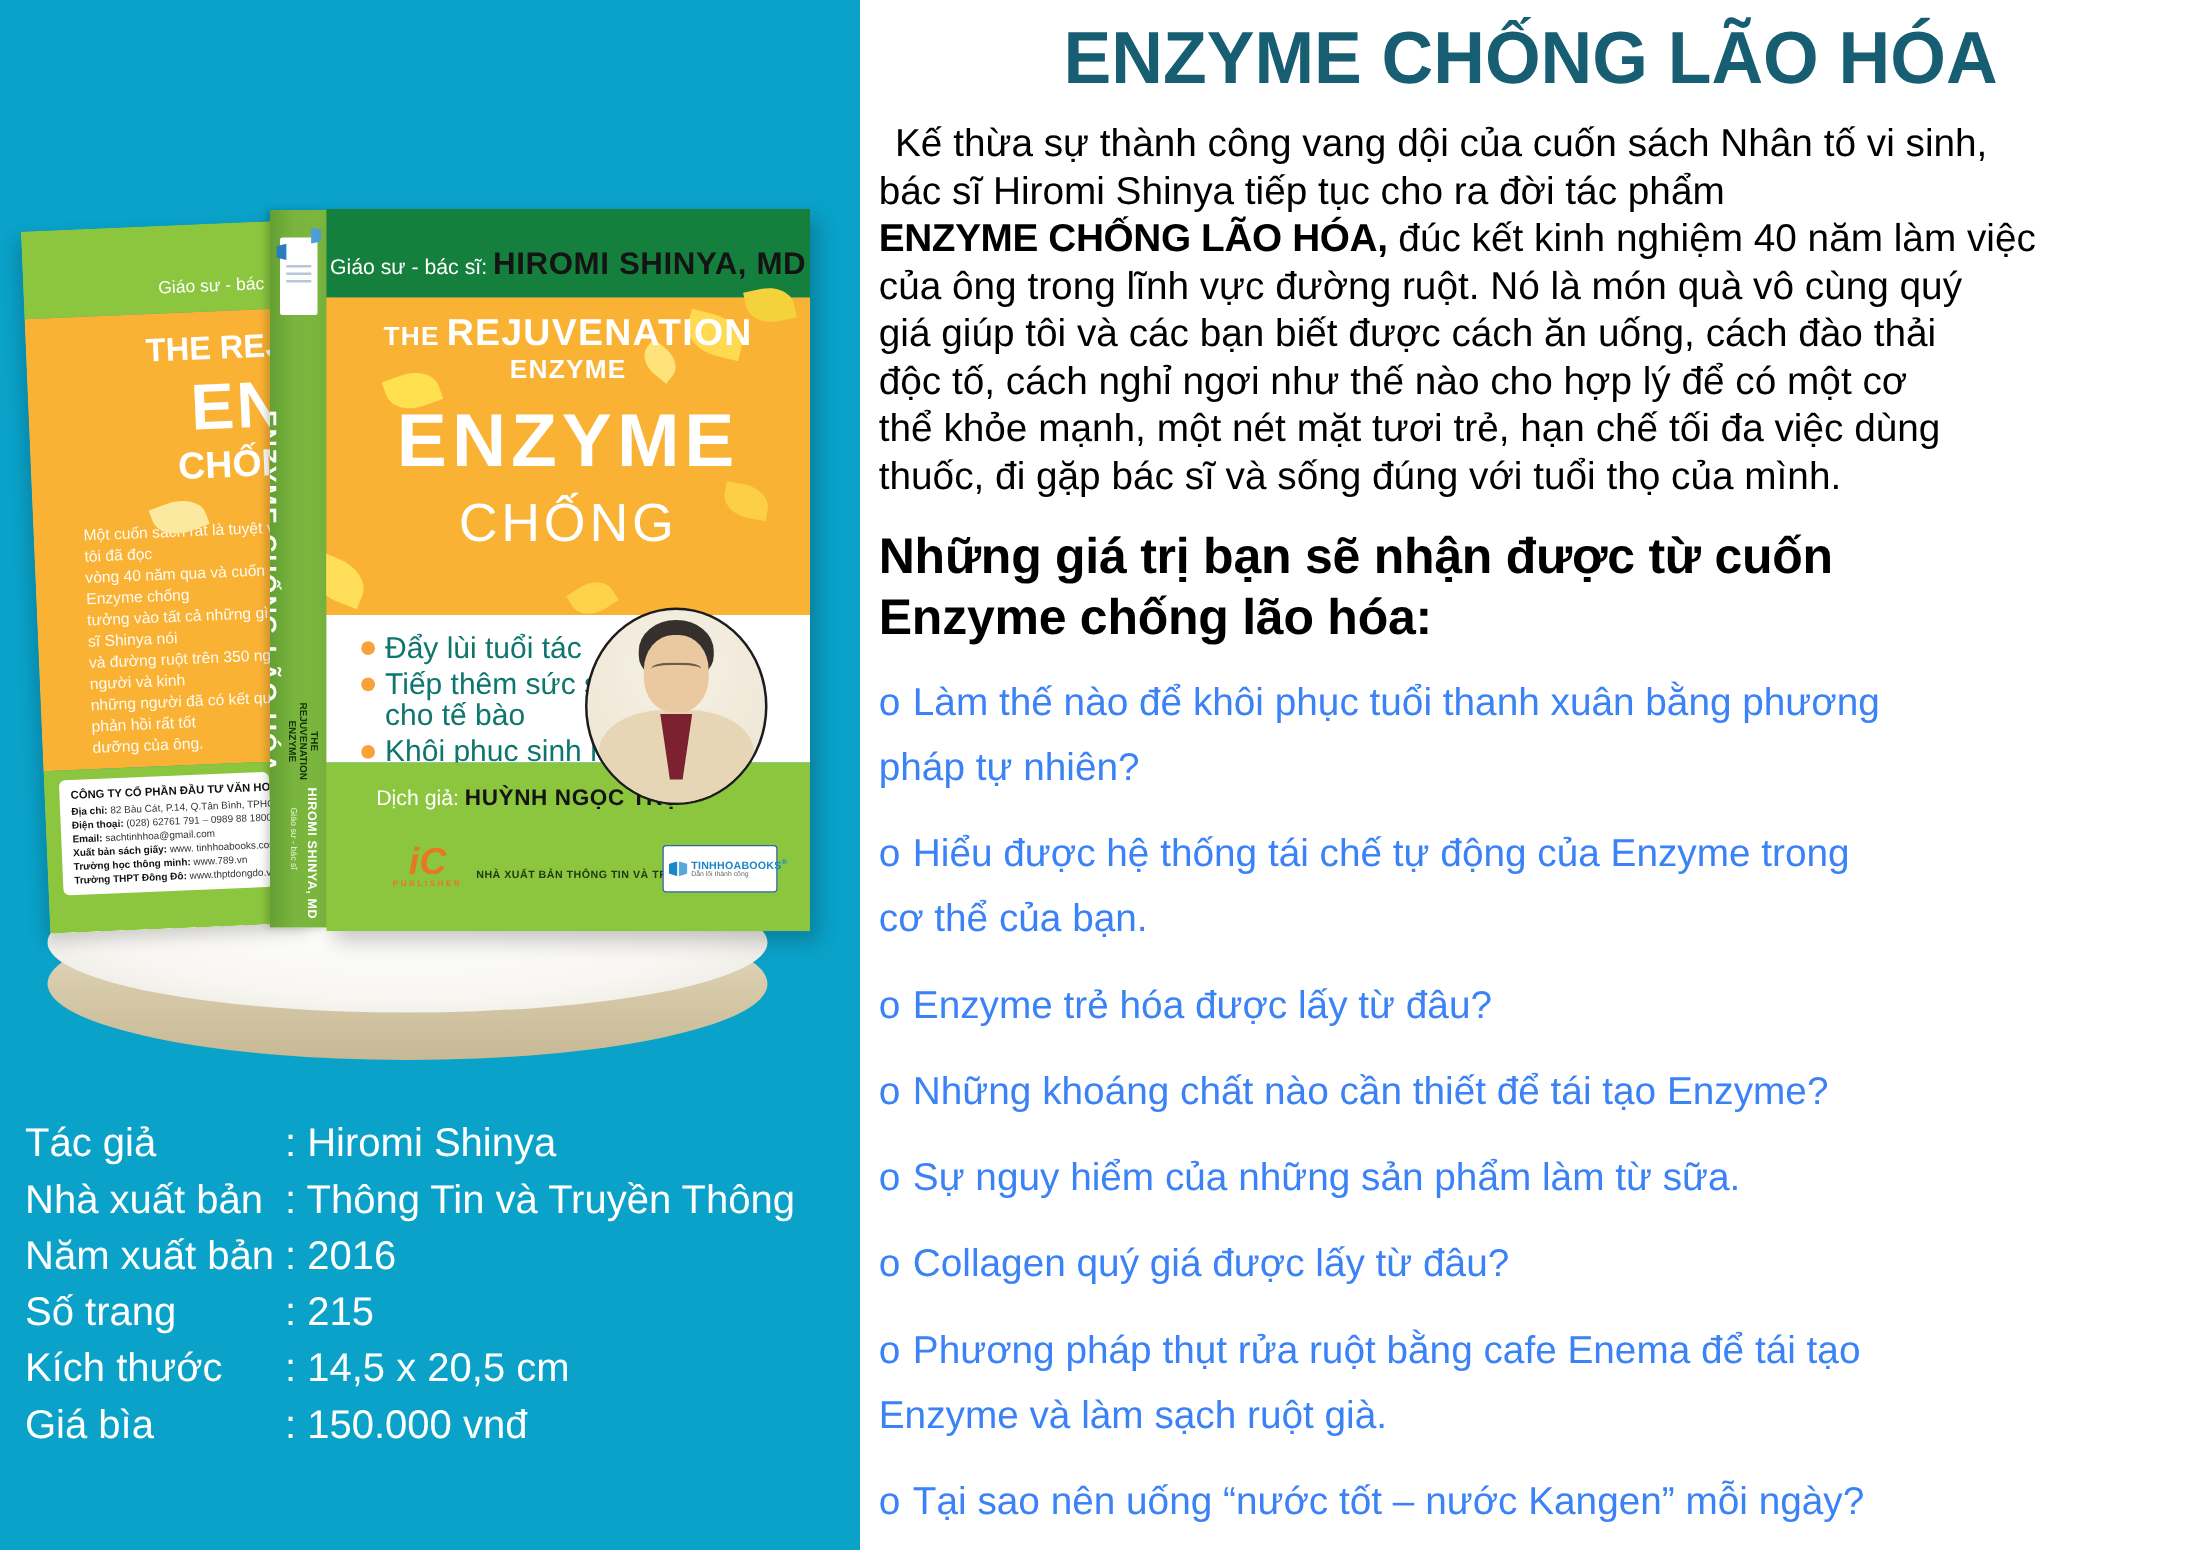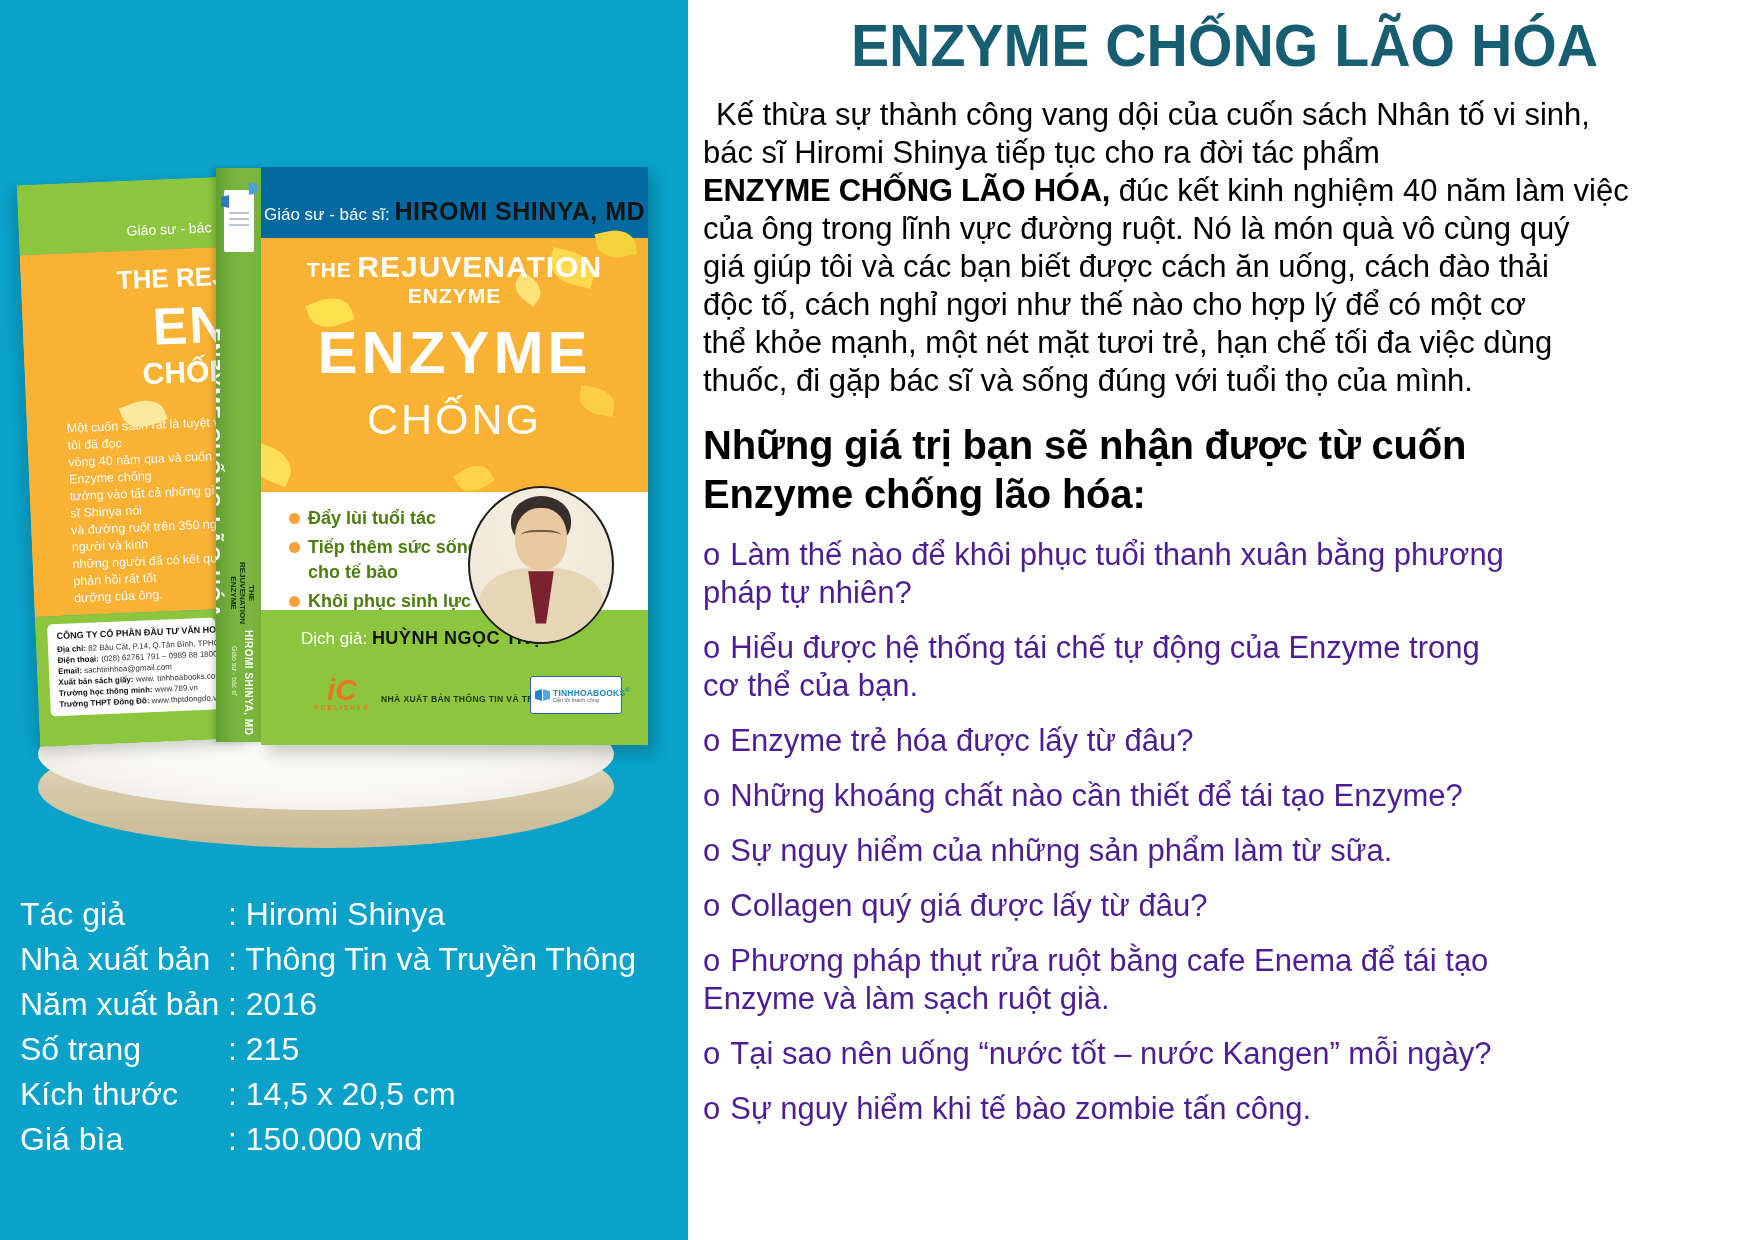--- a/index.html
+++ b/index.html
@@ -48,34 +48,34 @@
   .spine-logo .ln{width:20px;height:2px;background:#b9c6d6;margin-top:4px;}
   .rot{position:absolute;transform-origin:0 0;transform:rotate(90deg);white-space:nowrap;}
   .sp-title{left:8px;top:160px;font-size:20px;font-weight:bold;color:#fff;letter-spacing:1.5px;}
   .sp-sub{left:40px;top:382px;font-size:8px;line-height:9px;color:#14310a;font-weight:bold;text-align:center;white-space:pre-line;width:86px;}
   .sp-auth-pre{left:22px;top:478px;font-size:7px;color:#eaf6d8;}
   .sp-auth{left:38px;top:462px;font-size:10px;font-weight:bold;color:#fff;letter-spacing:.5px;}
 
   
   .book-front{position:absolute;left:261px;top:167px;width:387px;height:578px;overflow:hidden;
     box-shadow:6px 8px 16px rgba(0,0,0,.22);}
-  .fb-band{height:71px;background:#0369a1;text-align:center;padding-top:30px;box-sizing:border-box;
+  .fb-band{height:71px;background:#15803d;text-align:center;padding-top:30px;box-sizing:border-box;
     color:#fff;font-size:17px;position:relative;}
   .fb-band b{color:#141414;font-size:25px;letter-spacing:.5px;}
   .fb-orange{height:254px;background:#f9b233;position:relative;text-align:center;color:#fff;overflow:visible;}
   .fb-series{padding-top:12px;font-weight:bold;letter-spacing:1px;position:relative;z-index:2;}
   .fb-series .sm{font-size:21px;}
   .fb-series .lg{font-size:30px;}
   .fb-t1{font-size:60px;font-weight:bold;letter-spacing:4px;margin-top:10px;position:relative;z-index:2;}
   .fb-t2{font-size:43px;font-weight:normal;letter-spacing:3px;margin-top:8px;position:relative;z-index:2;}
   .fb-t3{font-size:46px;font-weight:bold;letter-spacing:3px;margin-top:2px;position:relative;z-index:2;}
   .fb-white{height:118px;background:#fff;position:relative;padding:14px 0 0 28px;box-sizing:border-box;}
   .fb-bullet{display:flex;align-items:flex-start;margin-bottom:4px;}
   .fb-dot{width:11px;height:11px;border-radius:50%;background:#f9a13a;margin:7px 8px 0 0;flex:none;}
-  .fb-bullet-text{font-size:18px;line-height:25px;font-weight:bold;color:#4d7c0f;white-space:pre-line;}
+  .fb-bullet-text{font-size:24px;line-height:25px;font-weight:normal;color:#0f766e;white-space:pre-line;}
   .fb-green{height:135px;background:#8cc63f;position:relative;}
   .fb-translator{position:absolute;left:40px;top:18px;font-size:17px;color:#fff;}
   .fb-translator b{color:#141414;font-size:18px;letter-spacing:.5px;}
   .ic-logo{position:absolute;left:48px;top:66px;width:66px;text-align:center;}
   .ic-mark{font-size:30px;font-weight:bold;color:#e87722;font-style:italic;line-height:28px;}
   .ic-sub{font-size:6.5px;letter-spacing:2px;color:#e87722;font-weight:bold;}
   .publisher-line{position:absolute;left:120px;top:84px;font-size:8.5px;color:#203a10;font-weight:bold;letter-spacing:.4px;}
   .tinhhoa-box{position:absolute;right:26px;top:66px;width:92px;height:38px;background:#fff;border:1px solid #2a63b0;
     border-radius:3px;display:flex;align-items:center;padding:2px 4px;box-sizing:border-box;}
   .th-book{width:15px;height:12px;background:#1d86c8;clip-path:polygon(0 18%,46% 0,46% 100%,0 82%);flex:none;}
@@ -103,21 +103,21 @@
 
   
   .right-panel{position:absolute;left:688px;top:0;width:1066px;height:1240px;background:#fff;
     padding:8px 8px 0 15px;box-sizing:border-box;}
   .main-title{font-size:59px;font-weight:bold;color:#185e72;text-align:center;letter-spacing:0;
     margin:4px 0 16px 0;transform:scaleX(.97);transform-origin:center;}
   .intro{font-size:31px;line-height:38px;color:#000;white-space:pre-line;text-indent:13px;}
   .intro b{letter-spacing:-.3px;}
   .section-heading{font-size:40px;line-height:49px;font-weight:bold;color:#000;white-space:pre-line;
     margin:21px 0 8px 0;letter-spacing:-.2px;}
-  .li{font-size:31px;line-height:38px;color:#4c1d95;white-space:pre-line;margin-top:17px;}
+  .li{font-size:31px;line-height:52px;color:#3b82f6;white-space:pre-line;margin-top:17px;}
   .li-marker{margin-right:10px;}
 </style>
 </head>
 <body>
 
 <div class="left-panel">
 
   <div class="pedestal-rim"></div>
   <div class="pedestal-top"></div>
 

